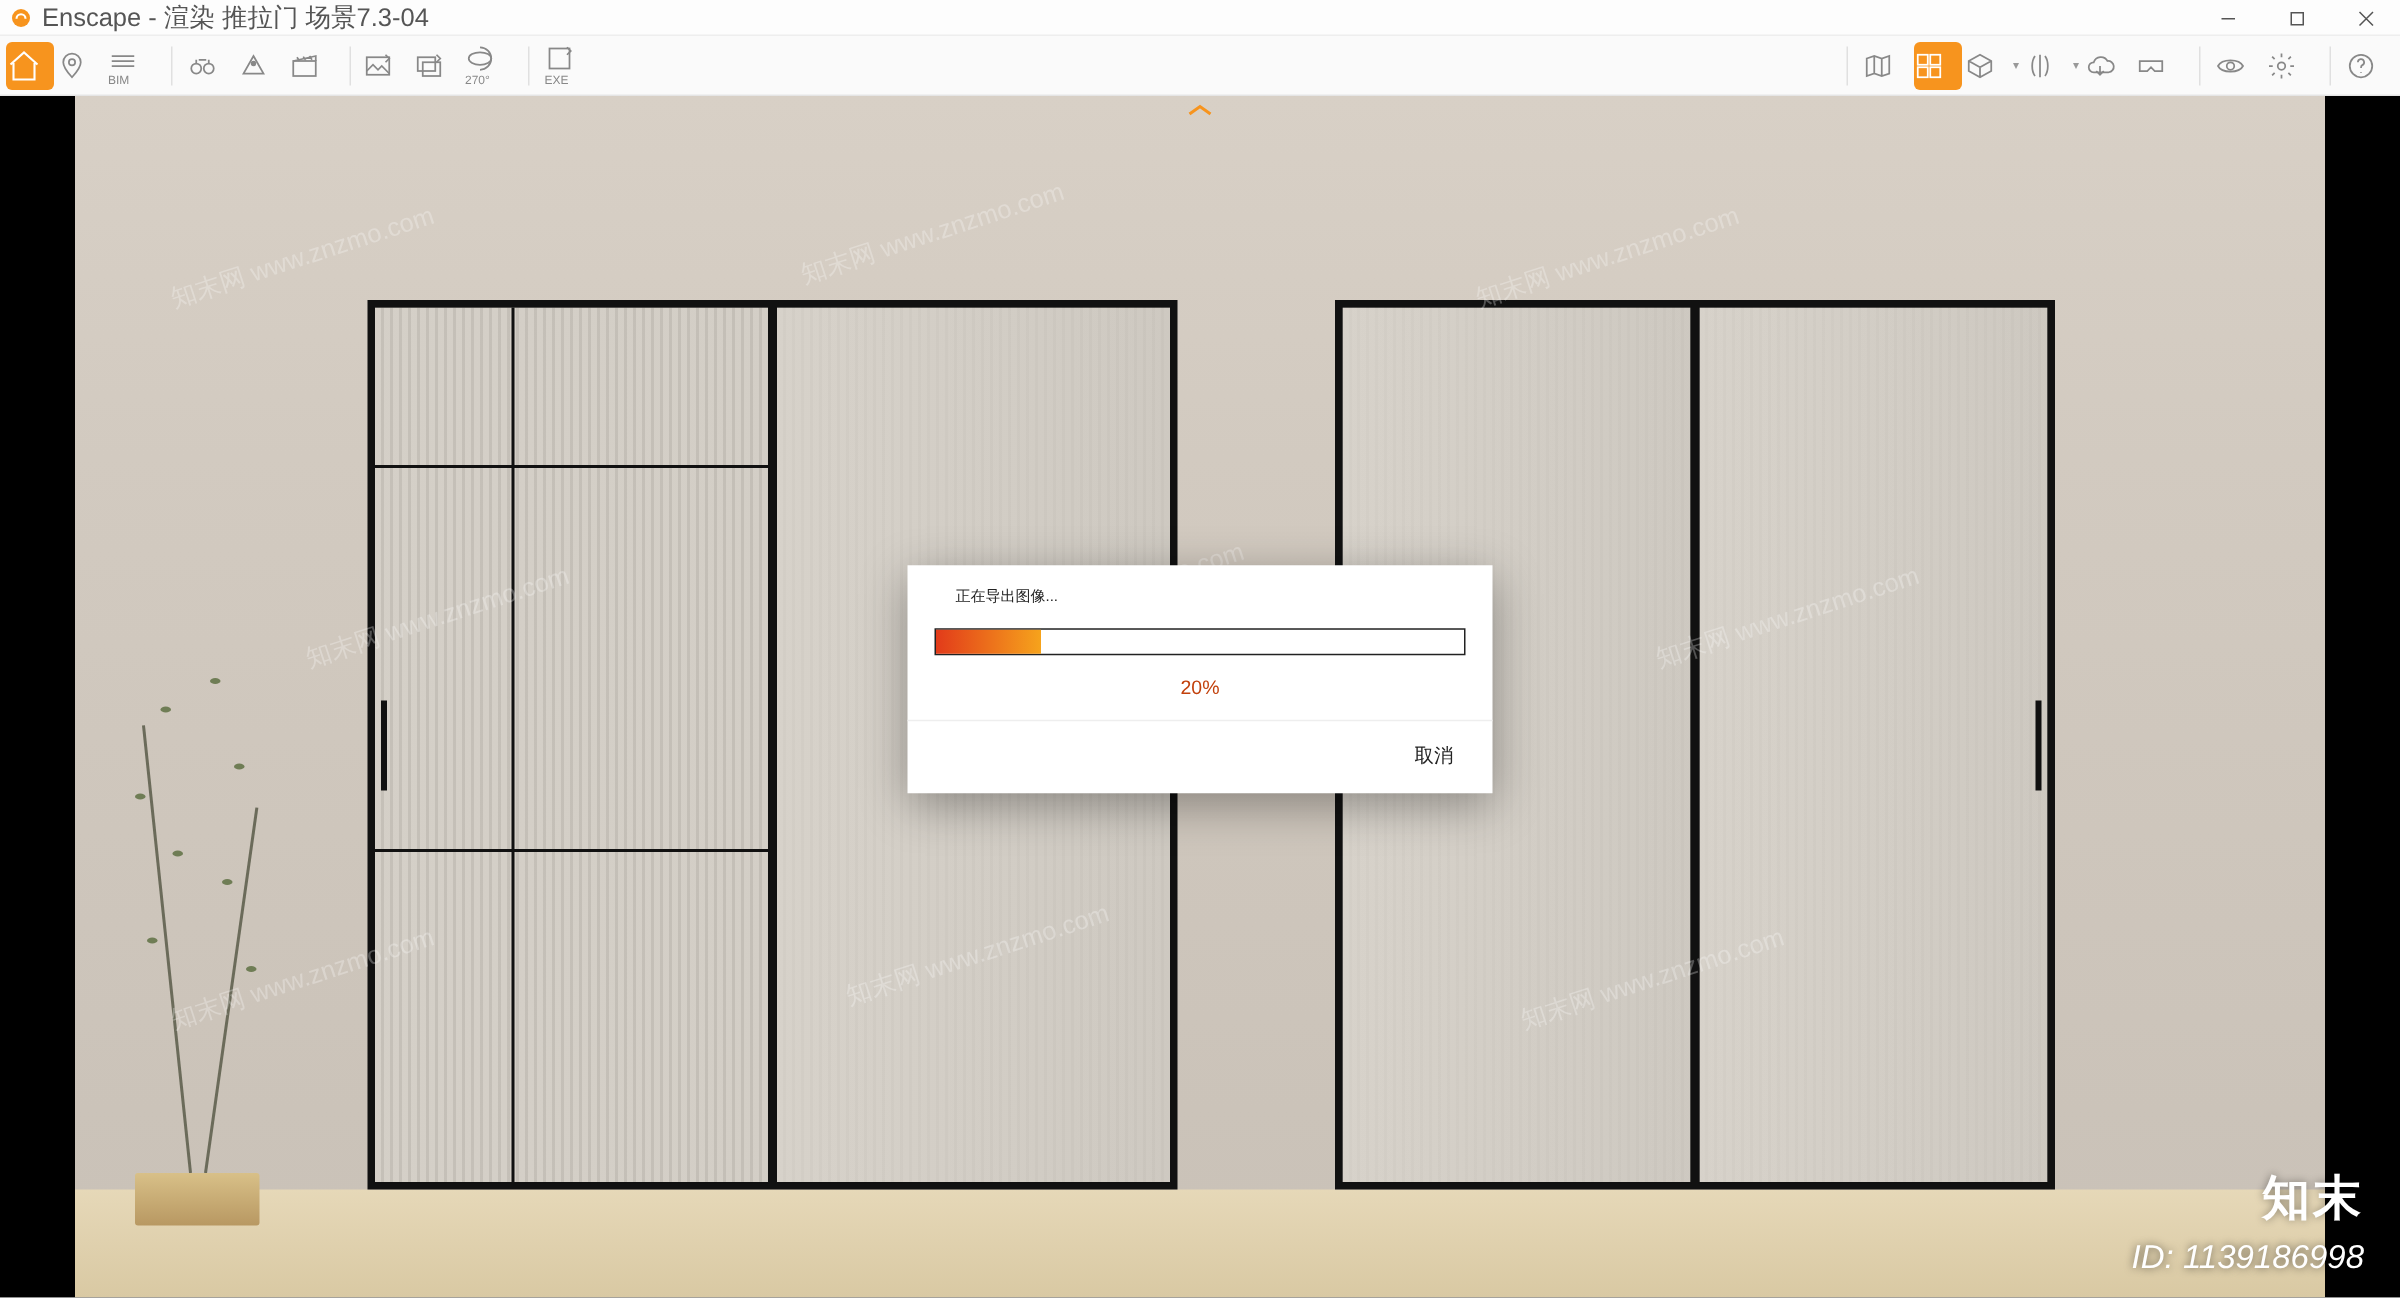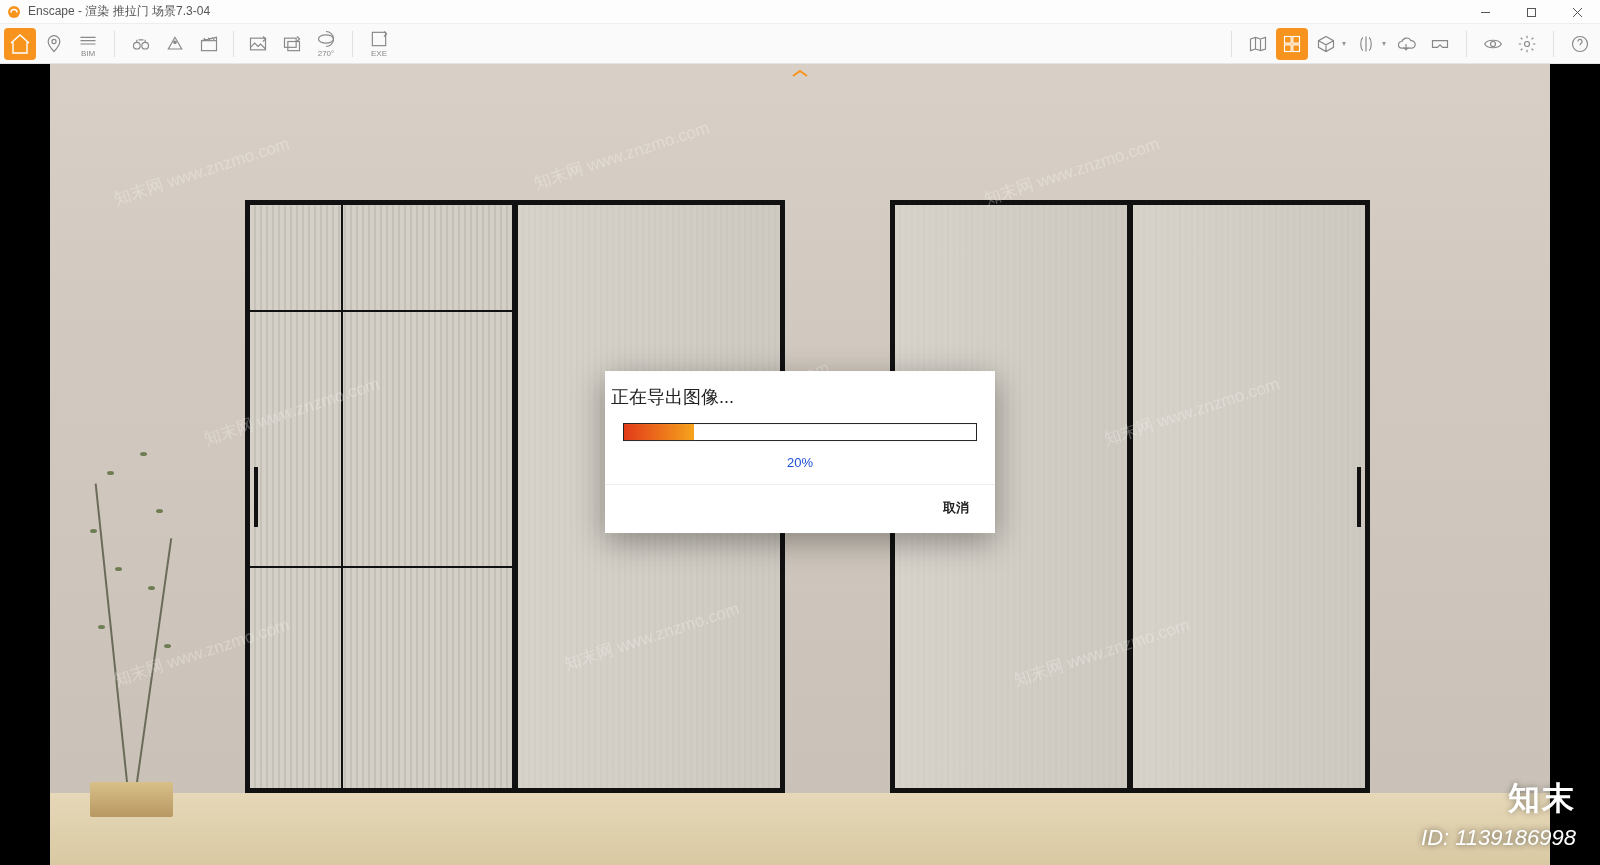--- a/index.html
+++ b/index.html
@@ -1,27 +1,27 @@
 <!DOCTYPE html>
 <html><head>
 <meta charset="utf-8">
 <style>
   * { box-sizing: border-box; margin: 0; padding: 0; }
   html, body { width: 1600px; height: 865px; font-family: "Segoe UI", Arial, sans-serif; overflow: hidden; background:#fff; }
   
   .titlebar { height: 24px; display:flex; align-items:center; background:#fdfdfd; border-bottom:1px solid #eee; position:relative; }
   .titlebar .logo { width:16px; height:16px; margin-left:6px; display:inline-block; }
-  .titlebar .title { font-size:12px; color:#555; margin-left:6px; }
+  .titlebar .title { font-size:17px; color:#555; margin-left:6px; }
   .winbtns { position:absolute; right:0; top:0; display:flex; }
   .winbtn { width:46px; height:24px; display:flex; align-items:center; justify-content:center; color:#555; cursor:pointer; }
   
   .toolbar { height:40px; background:#fafafa; border-bottom:1px solid #e5e5e5; display:flex; align-items:center; padding:0 4px; position:relative; }
   .tgroup { display:flex; align-items:center; gap:2px; }
   .tsep { width:1px; height:26px; background:#e0e0e0; margin:0 8px; }
-  .tbtn { width:32px; height:32px; border-radius:4px; display:flex; flex-direction:column; align-items:center; justify-content:center; cursor:pointer; color:#888; }
+  .tbtn { width:32px; height:32px; border-radius:4px; display:flex; flex-direction:column; align-items:flex-start; justify-content:center; cursor:pointer; color:#888; }
   .tbtn .tlabel { font-size:8px; color:#888; line-height:1; margin-top:1px; }
   .tbtn.active { background:#f7941e; color:#fff; }
   .tbtn svg { width:20px; height:20px; stroke:currentColor; fill:none; stroke-width:1.4; }
   .tbtn.big svg { width:24px; height:24px; }
   .toolbar-right { margin-left:auto; display:flex; align-items:center; gap:2px; }
   .dropcaret { font-size:8px; color:#999; margin-left:-2px; margin-right:2px; align-self:center; }
   
   .viewport { position:relative; width:100%; height:calc(100% - 64px); background:#000; }
   .pulldown { position:absolute; top:0; left:50%; transform:translateX(-50%); color:#f7941e; font-size:14px; padding:2px 8px; z-index:5; }
   .scene { position:absolute; left:3.1%; right:3.1%; top:0; bottom:0; background:linear-gradient(180deg,#d8d0c6 0%, #d2cac0 30%, #c9c1b7 100%); overflow:hidden; }
@@ -37,26 +37,26 @@
   .leftA-v  { position:absolute; top:0; bottom:0; left:35%; width:2px; background:#111; }
   .handle { position:absolute; top:50%; width:4px; height:60px; background:#111; transform:translateY(-50%); }
   .handle.l { left:4px; } .handle.r { right:4px; }
   .plant { position:absolute; left:0.5%; bottom:6%; width:11%; height:48%; }
   .pot { position:absolute; bottom:0; left:20%; width:50%; height:9%; background:linear-gradient(180deg,#d8c088,#b89862); border-radius:2px; }
   .branch { position:absolute; bottom:9%; left:42%; width:2px; height:78%; background:#6b6b5a; transform-origin:bottom center; }
   .branch.b1{ transform:rotate(-6deg);} .branch.b2{ transform:rotate(8deg); height:64%; left:48%; }
   .leafdot { position:absolute; width:7px; height:4px; background:#6f7d55; border-radius:50%; }
   
   .dialog { position:absolute; left:50%; top:50%; transform:translate(-50%,-58%); width:390px; background:#fff; box-shadow:0 8px 30px rgba(0,0,0,.35); font-size:13px; }
-  .dialog .dtitle { padding:14px 6px 10px; color:#222; font-size:18px; }
+  .dialog .dtitle { padding:14px 32px 10px; color:#222; font-size:10px; }
   .dialog .progress-outer { margin:4px 18px 8px; height:18px; border:1px solid #222; background:#fff; position:relative; }
   .dialog .progress-inner { position:absolute; left:0; top:0; bottom:0; background:linear-gradient(90deg,#e23b1a,#f6a31c); }
-  .dialog .percent { text-align:center; padding:6px 0 14px; color:#1d4ed8; font-size:13px; }
+  .dialog .percent { text-align:center; padding:6px 0 14px; color:#c2410c; font-size:13px; }
   .dialog .dfooter { border-top:1px solid #eee; display:flex; justify-content:flex-end; padding:10px 18px 12px; }
-  .dialog .cancel { color:#222; font-size:13px; cursor:pointer; padding:4px 8px; background:none; border:none;font-weight:bold; }
+  .dialog .cancel { color:#222; font-size:13px; cursor:pointer; padding:4px 8px; background:none; border:none; }
   
   .wm-logo { position:absolute; right:24px; bottom:44px; color:#fff; font-size:32px; font-weight:600; letter-spacing:2px; text-shadow:0 0 6px rgba(0,0,0,.4);margin-left:28px; }
   .wm-id { position:absolute; right:24px; bottom:14px; color:#fff; font-size:22px; text-shadow:0 0 6px rgba(0,0,0,.6);font-style:italic; }
   .wm-diag { position:absolute; inset:0; pointer-events:none; opacity:.18; background:repeating-linear-gradient(-28deg, transparent 0 170px, rgba(255,255,255,0) 170px 172px); }
   .wm-text { position:absolute; color:rgba(255,255,255,.28); font-size:17px; transform:rotate(-18deg); pointer-events:none; white-space:nowrap; }
 </style>
 </head>
 <body>
 
 <div class="titlebar">

